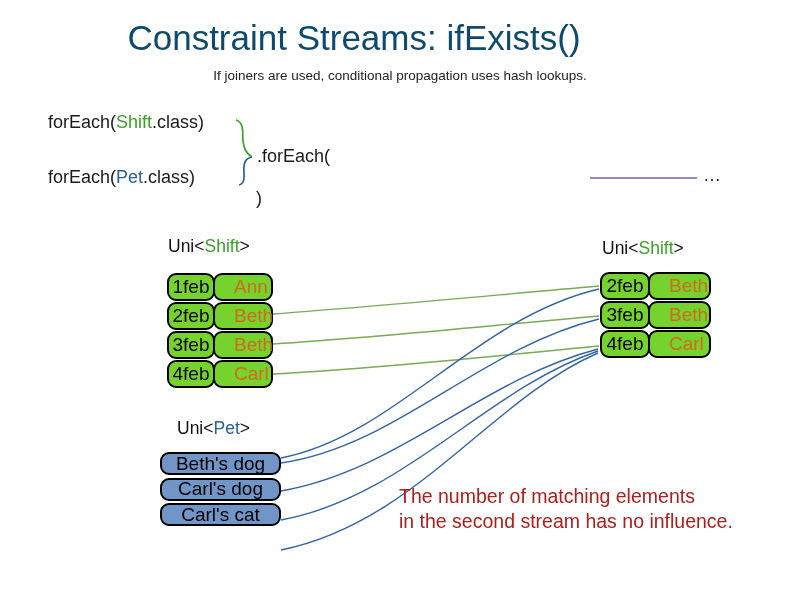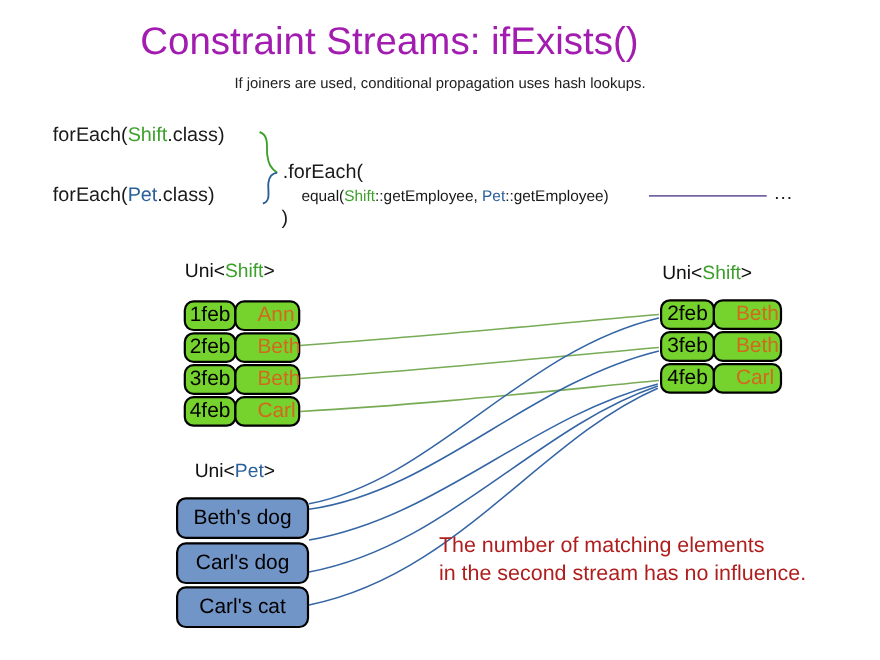--- a/index.html
+++ b/index.html
@@ -14,40 +14,40 @@
     font-family:"Liberation Sans",sans-serif;color:#111;
   }
   .wires{position:absolute;left:0;top:0;z-index:0;}
   .wires path,.wires line{fill:none;}
   .brace-green{stroke:var(--type-green);stroke-width:1.7;}
   .brace-blue{stroke:var(--type-blue);stroke-width:1.7;}
   .wire-green{stroke:var(--wire-green);stroke-width:1.4;}
   .wire-blue{stroke:var(--wire-blue);stroke-width:1.4;}
   .cont-line{stroke:var(--wire-purple);stroke-width:1.6;}
   .abs{position:absolute;z-index:1;white-space:nowrap;}
-  .title{top:18px;left:0;width:708px;text-align:center;font-size:35px;color:#a21caf;}
+  .title{top:18px;left:0;width:708px;text-align:center;font-size:35px;color:#0c4a6e;}
   .subtitle{top:68px;left:0;width:800px;text-align:center;font-size:13.5px;color:#222;}
   .code{font-size:18px;color:#1a1a1a;}
   .code-small{font-size:14px;color:#1a1a1a;}
   .t-green{color:var(--type-green);}
   .t-blue{color:var(--type-blue);}
   .uni-label{font-size:17.5px;color:#111;}
   .shift-table{display:flex;flex-direction:column;}
   .srow{display:flex;margin-bottom:1px;}
   .cell{
     height:28px;background:var(--box-green);border:2px solid #000;border-radius:9px;
     font-size:19px;line-height:24px;display:flex;align-items:center;
   }
   .cell.date{width:48px;justify-content:center;color:#000;margin-right:-2px;}
   .cell.emp{width:60px;padding-left:19px;color:var(--name-orange);}
   .shift-right .cell.date{width:50px;}
   .shift-right .cell.emp{width:63px;}
   .pet-table{display:flex;flex-direction:column;}
   .pet-box{
-    width:121px;height:38px;margin-bottom:2.5px;background:var(--box-blue);
+    width:121px;height:23px;margin-bottom:2.5px;background:var(--box-blue);
     border:2px solid #000;border-radius:9px;font-size:19px;color:#000;
     display:flex;align-items:center;justify-content:center;
   }
   .note{font-size:19.5px;line-height:25px;color:var(--note-red);}
 </style>
 </head>
 <body>
 
 <div class="slide">
 
@@ -71,21 +71,20 @@
 
   <div class="abs title">Constraint Streams: ifExists()</div>
   <div class="abs subtitle">If joiners are used, conditional propagation uses hash lookups.</div>
 
   <div class="abs code" style="left:48px;top:112px"><span>forEach(</span><span class="t-green">Shift</span><span>.class)</span></div>
 
   <div class="abs code" style="left:48px;top:167px"><span>forEach(</span><span class="t-blue">Pet</span><span>.class)</span></div>
 
   <div class="abs code" style="left:257px;top:146px">.forEach(</div>
 
-  <div class="abs code-small" style="left:274px;top:170px"><span>equal(</span><span class="t-green">Shift</span><span>::getEmployee, </span><span class="t-blue">Pet</span><span>::getEmployee)</span></div>
 
   <div class="abs code" style="left:703px;top:165px">…</div>
 
   <div class="abs code" style="left:256px;top:188px">)</div>
 
   <div class="abs uni-label" style="left:168px;top:236px"><span>Uni&lt;</span><span class="t-green">Shift</span><span>&gt;</span></div>
 
   <div class="abs shift-table" style="left:167px;top:273px">
     <div class="srow">
       <div class="cell date">1feb</div>

